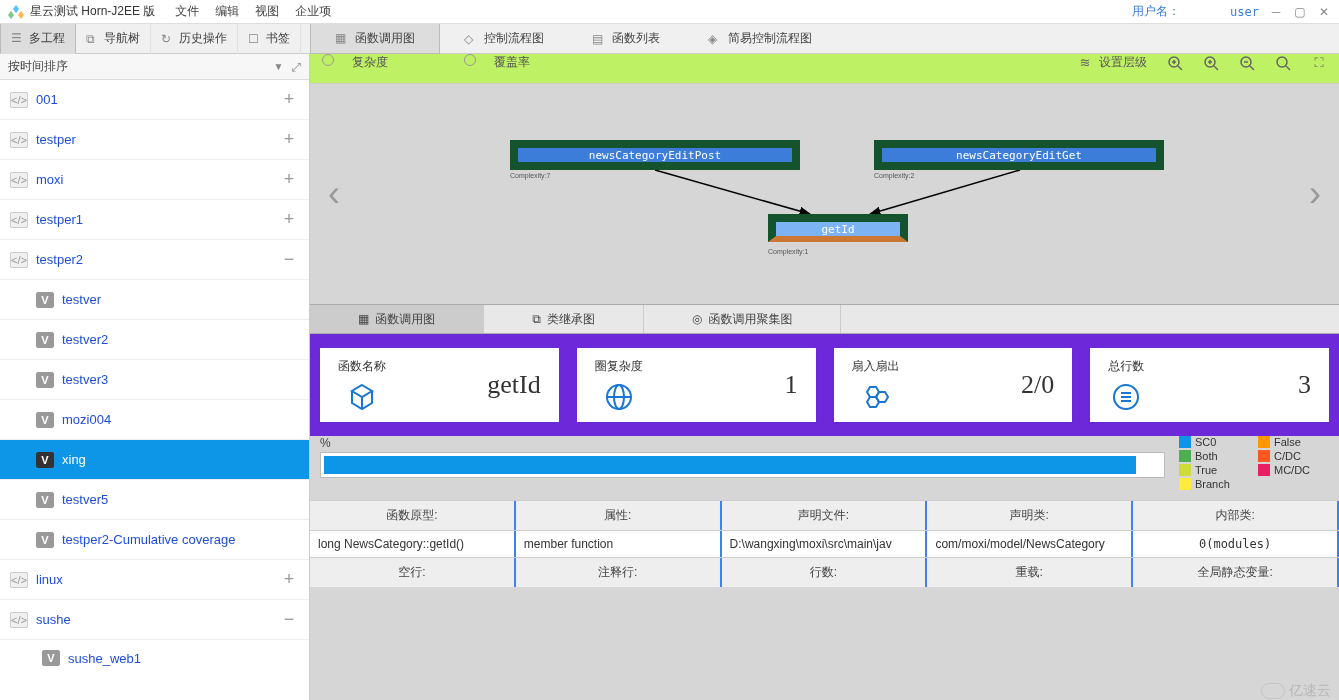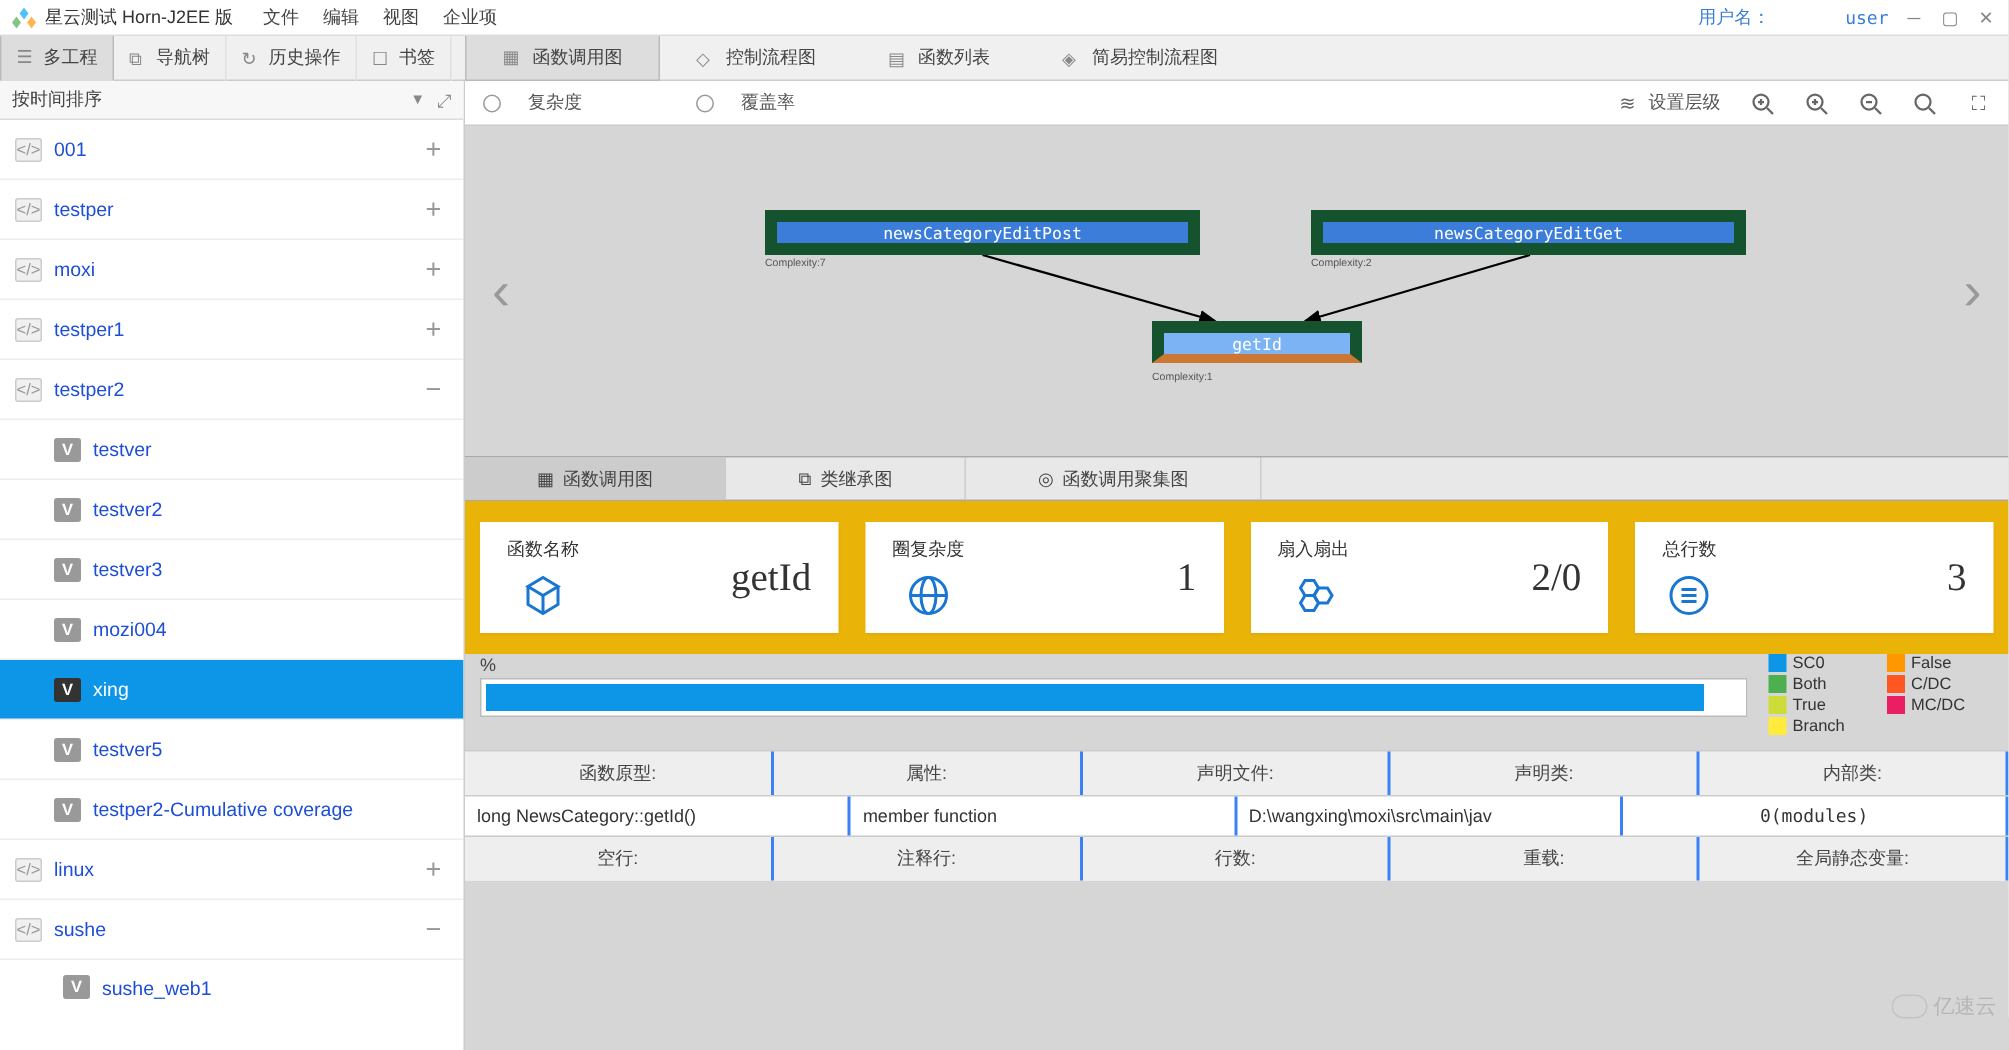--- a/index.html
+++ b/index.html
@@ -43,21 +43,21 @@
 .tree-icon { width: 18px; height: 16px; margin-right: 8px; color: #999; display:flex; align-items:center; justify-content:center; font-size:11px; background:#f0f0f0; border:1px solid #ccc; border-radius:2px; }
 .tree-item.selected .tree-icon { background:#0a6aa8; border-color:#0a6aa8; color:#fff; }
 .tree-icon.v { background:#999; color:#fff; border-color:#999; font-weight:bold; }
 .tree-item.selected .tree-icon.v { background:#333; border-color:#333; }
 .tree-label { flex: 1; font-size: 13px; color: #1d4ed8; }
 .tree-item.selected .tree-label { color:#fff; }
 .tree-exp { color: #999; font-size: 18px; cursor: pointer; width:20px; text-align:center; }
 
 
 .content { flex: 1; display: flex; flex-direction: column; background: #d6d6d6; }
-.view-toolbar { height: 30px; background: #ffffff; border-bottom: 1px solid #ccc; display: flex; align-items: center; padding: 0 12px; gap: 18px; }
+.view-toolbar { height: 30px; background: #bef264; border-bottom: 1px solid #ccc; display: flex; align-items: flex-start; padding: 0 12px; gap: 18px; }
 .radio { width: 12px; height: 12px; border: 1px solid #999; border-radius: 50%; }
 .vtb-label { font-size: 12px; color: #555; }
 .vtb-right { margin-left: auto; display: flex; align-items: center; gap: 20px; }
 .vtb-icon { width: 16px; height: 16px; color: #666; cursor: pointer; display:flex; align-items:center; justify-content:center; }
 
 .graph-area { height: 220px; position: relative; background:#d6d6d6; }
 .nav-arrow { position: absolute; top: 50%; transform: translateY(-50%); font-size: 36px; color: #999; cursor: pointer; user-select:none; }
 .nav-arrow.left { left: 18px; }
 .nav-arrow.right { right: 18px; }
 .graph-svg { position: absolute; left: 0; top: 0; width: 100%; height: 100%; }
@@ -66,21 +66,21 @@
 .node-top2 { left: 564px; top: 56px; width: 290px; height: 30px; }
 .node-bottom { left: 458px; top: 130px; width: 140px; height: 28px; background: #7cb3f5; border-bottom: 6px solid #cc7733; }
 .caption { position: absolute; font-size: 7px; color: #555; }
 
 
 .detail-tabs { height: 30px; background: #e8e8e8; display: flex; border-top: 1px solid #aaa; border-bottom:1px solid #aaa; }
 .dtab { padding: 0 48px; display: flex; align-items: center; gap: 6px; font-size: 12px; color: #444; cursor: pointer; border-right: 1px solid #ccc; }
 .dtab.active { background: #ccc; }
 
 
-.metrics { padding: 14px 10px; display: flex; gap: 18px; background:#eab308; }
+.metrics { padding: 14px 10px; display: flex; gap: 18px; background:#6d28d9; }
 .card { flex: 1; background: #fff; height: 74px; display: flex; align-items: center; padding: 0 18px; box-shadow: 0 1px 2px rgba(0,0,0,0.05); }
 .card-left { display:flex; flex-direction:column; align-items:center; gap:6px; }
 .card-label { font-size: 12px; color: #333; }
 .card-icon { width: 32px; height: 32px; color: #1976d2; }
 .card-value { margin-left: auto; font-size: 26px; font-family: Georgia, serif; color: #333; }
 
 
 .progress-row { display:flex; padding: 0 10px 10px 10px; gap:14px; align-items:flex-start; background:#d6d6d6; }
 .progress-box { flex: 1; }
 .pct { font-size: 12px; color:#444; margin-bottom:2px; }
@@ -91,21 +91,21 @@
 .sw { width: 12px; height: 12px; }
 
 
 .btable { background: #fff; font-size: 12px; }
 .brow { display: flex; border-top: 1px solid #ccc; }
 .brow.header { background: #eee; color:#444; }
 .bcell { flex: 1; padding: 6px 8px; border-right: 2px solid #3b82f6; text-align: center; overflow:hidden; white-space:nowrap; text-overflow:ellipsis; }
 .brow.data .bcell { text-align: left; }
 .brow.data .bcell.center { text-align:center; font-family: monospace; }
 
-.watermark { position: fixed; right: 8px; bottom: 20px; opacity: 0.4; font-size: 14px; color: #888; display:flex; align-items:center; gap:4px; }
+.watermark { position: fixed; right: 8px; bottom: 0; opacity: 0.4; font-size: 14px; color: #888; display:flex; align-items:center; gap:4px; }
 .watermark-icon { width:24px; height:16px; border:1px solid #aaa; border-radius:8px; }
 
 
 .tree::-webkit-scrollbar { width: 10px; }
 .tree::-webkit-scrollbar-thumb { background: #ccc; }
 </style>
 </head>
 <body>
 
 <div class="titlebar">
@@ -423,20 +423,21 @@
         <div class="bcell">函数原型:</div>
         <div class="bcell">属性:</div>
         <div class="bcell">声明文件:</div>
         <div class="bcell">声明类:</div>
         <div class="bcell">内部类:</div>
       </div>
       <div class="brow data">
         <div class="bcell">long NewsCategory::getId()</div>
         <div class="bcell">member function</div>
         <div class="bcell">D:\wangxing\moxi\src\main\jav</div>
+        <div class="bcell">com/moxi/model/NewsCategory</div>
         <div class="bcell center">0(modules)</div>
       </div>
       <div class="brow header">
         <div class="bcell">空行:</div>
         <div class="bcell">注释行:</div>
         <div class="bcell">行数:</div>
         <div class="bcell">重载:</div>
         <div class="bcell">全局静态变量:</div>
       </div>
     </div>

